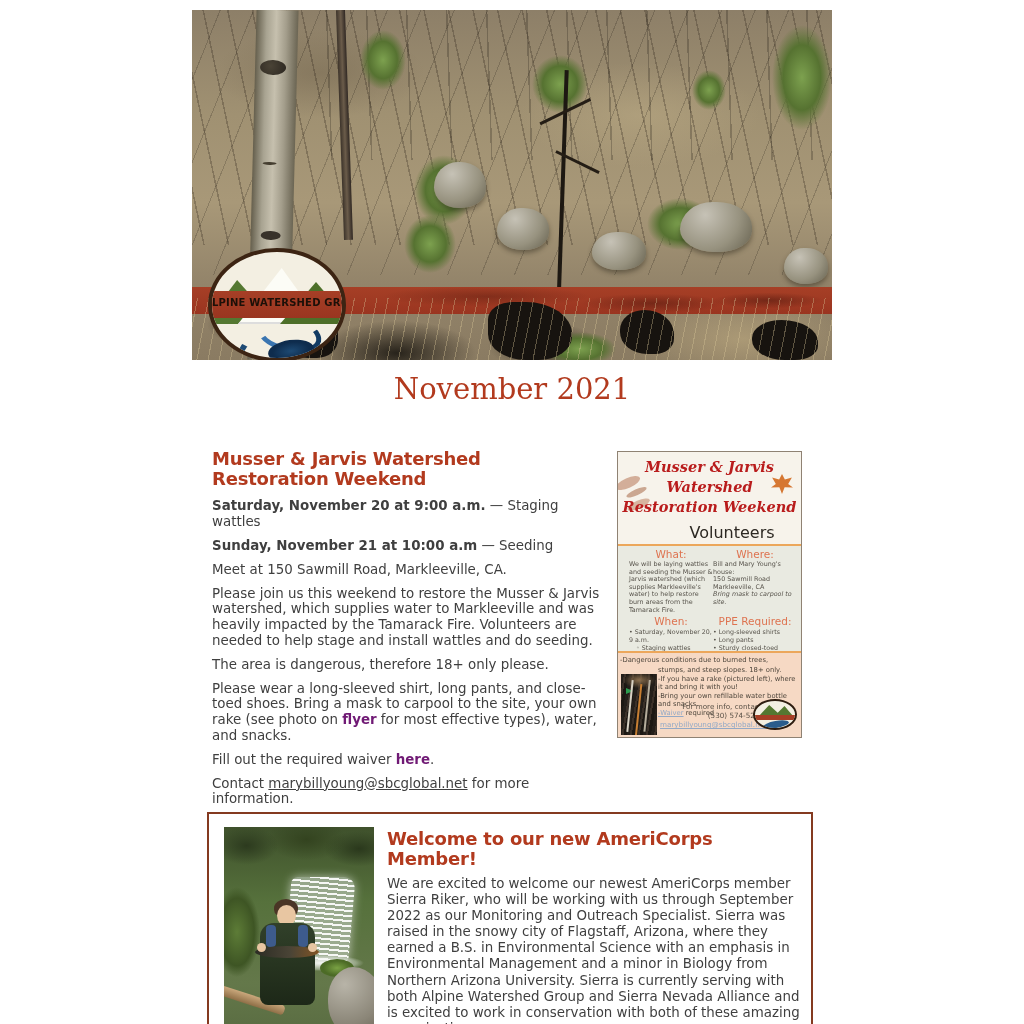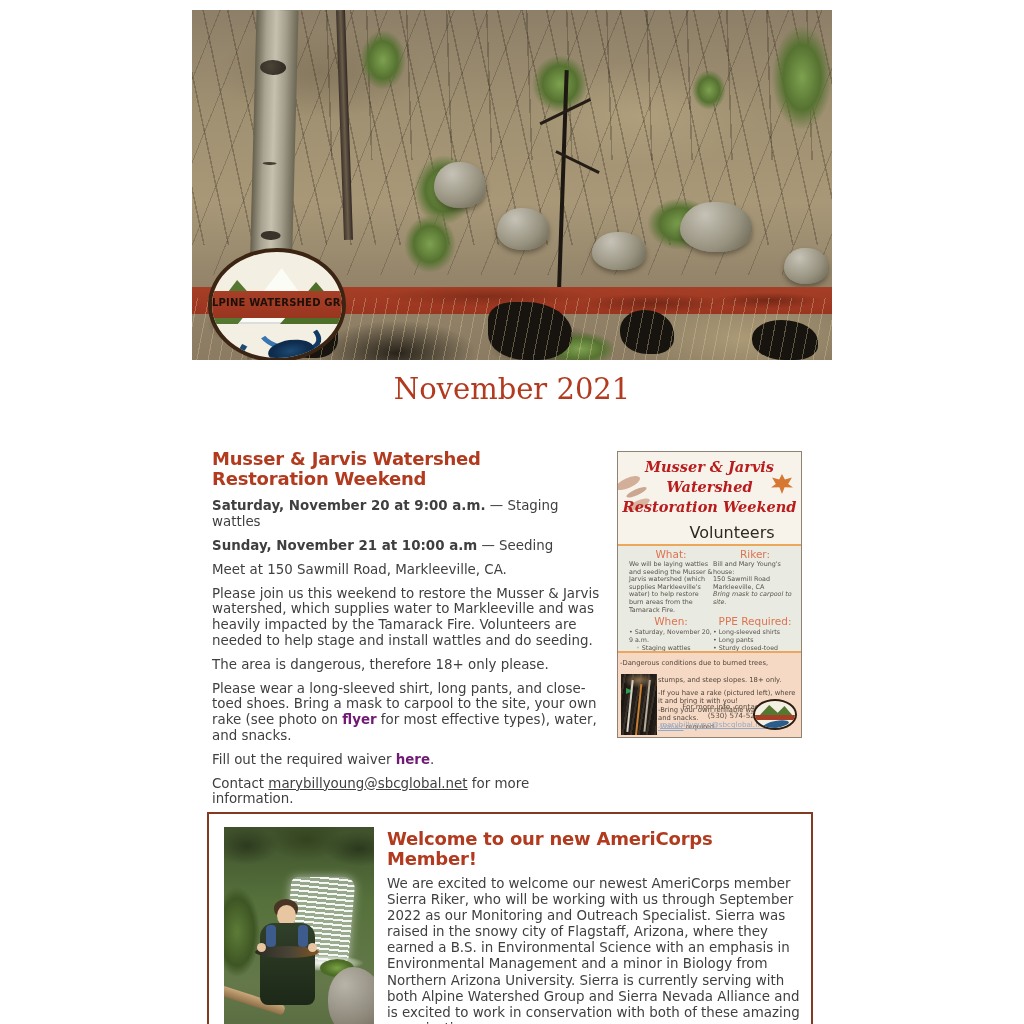--- a/index.html
+++ b/index.html
@@ -93,21 +93,21 @@
   .f-h { text-align:center; font-size:10.5px; color:#de7350; line-height:13px; margin-top:1px; }
   .f-small { font-size:6.4px; line-height:7.6px; color:#57534b; }
   .f-note-it { font-style:italic; }
   .f-ul { list-style:none; }
   .f-ul li { font-size:6.3px; line-height:7.7px; color:#57534b; }
   .f-ul li.b1::before { content:"• "; }
   .f-ul li.b2 { padding-left:7px; }
   .f-ul li.b2::before { content:"◦ "; }
   .f-div2 { position:absolute; left:0; top:199px; width:183px; height:2px; background:#eca75b; }
   .f-bottom { position:absolute; left:0; top:201px; width:183px; height:84px; background:#f6d9c4; padding-top:2px; }
-  .f-note0 { padding-left:40px; padding-right:10px; text-indent:-38px; font-size:6.8px; line-height:17px; color:#4e463c; }
+  .f-note0 { padding-left:40px; padding-right:10px; text-indent:-38px; font-size:6.8px; line-height:10px; color:#4e463c; }
   .f-notes { padding-left:40px; padding-right:1px; font-size:6.8px; line-height:8.4px; color:#4e463c; }
   .f-link { color:#93a9c6; text-decoration:underline; cursor:pointer; }
   .f-contact { position:absolute; left:42px; top:49px; width:104px; text-align:right;
     font-size:7.2px; line-height:9px; color:#5a5147; }
   .wattle-photo { position:absolute; left:3px; top:21px; width:36px; height:61px; overflow:hidden;
     background:
       radial-gradient(20px 10px at 50% 10%, #8a6f4e, transparent 80%),
       repeating-linear-gradient(100deg, #241f1a 0 3px, #3a3028 3px 5px, #1c1813 5px 8px); }
   .wattle-photo::before { content:""; position:absolute; left:5px; top:14px; width:7px; height:6px;
     background:#2e9e4f; clip-path:polygon(0 0,100% 50%,0 100%); }
@@ -231,21 +231,21 @@
       <div>Restoration Weekend</div>
     </div>
     <div class="f-sub">Volunteers Needed!</div>
     <div class="f-div1"></div>
     <div class="f-mid">
       <div>
         <div class="f-h">What:</div>
         <div class="f-small">We will be laying wattles and seeding the Musser &amp; Jarvis watershed (which supplies Markleeville's water) to help restore burn areas from the Tamarack Fire.</div>
       </div>
       <div>
-        <div class="f-h">Riker:</div>
+        <div class="f-h">Where:</div>
         <div class="f-small">Bill and Mary Young's house:</div>
         <div class="f-small">150 Sawmill Road</div>
         <div class="f-small">Markleeville, CA</div>
         <div class="f-small f-note-it">Bring mask to carpool to site.</div>
       </div>
       <div>
         <div class="f-h">When:</div>
         <ul class="f-ul">
           <li class="b1">Saturday, November 20, 9 a.m.</li>
           <li class="b2">Staging wattles</li>

